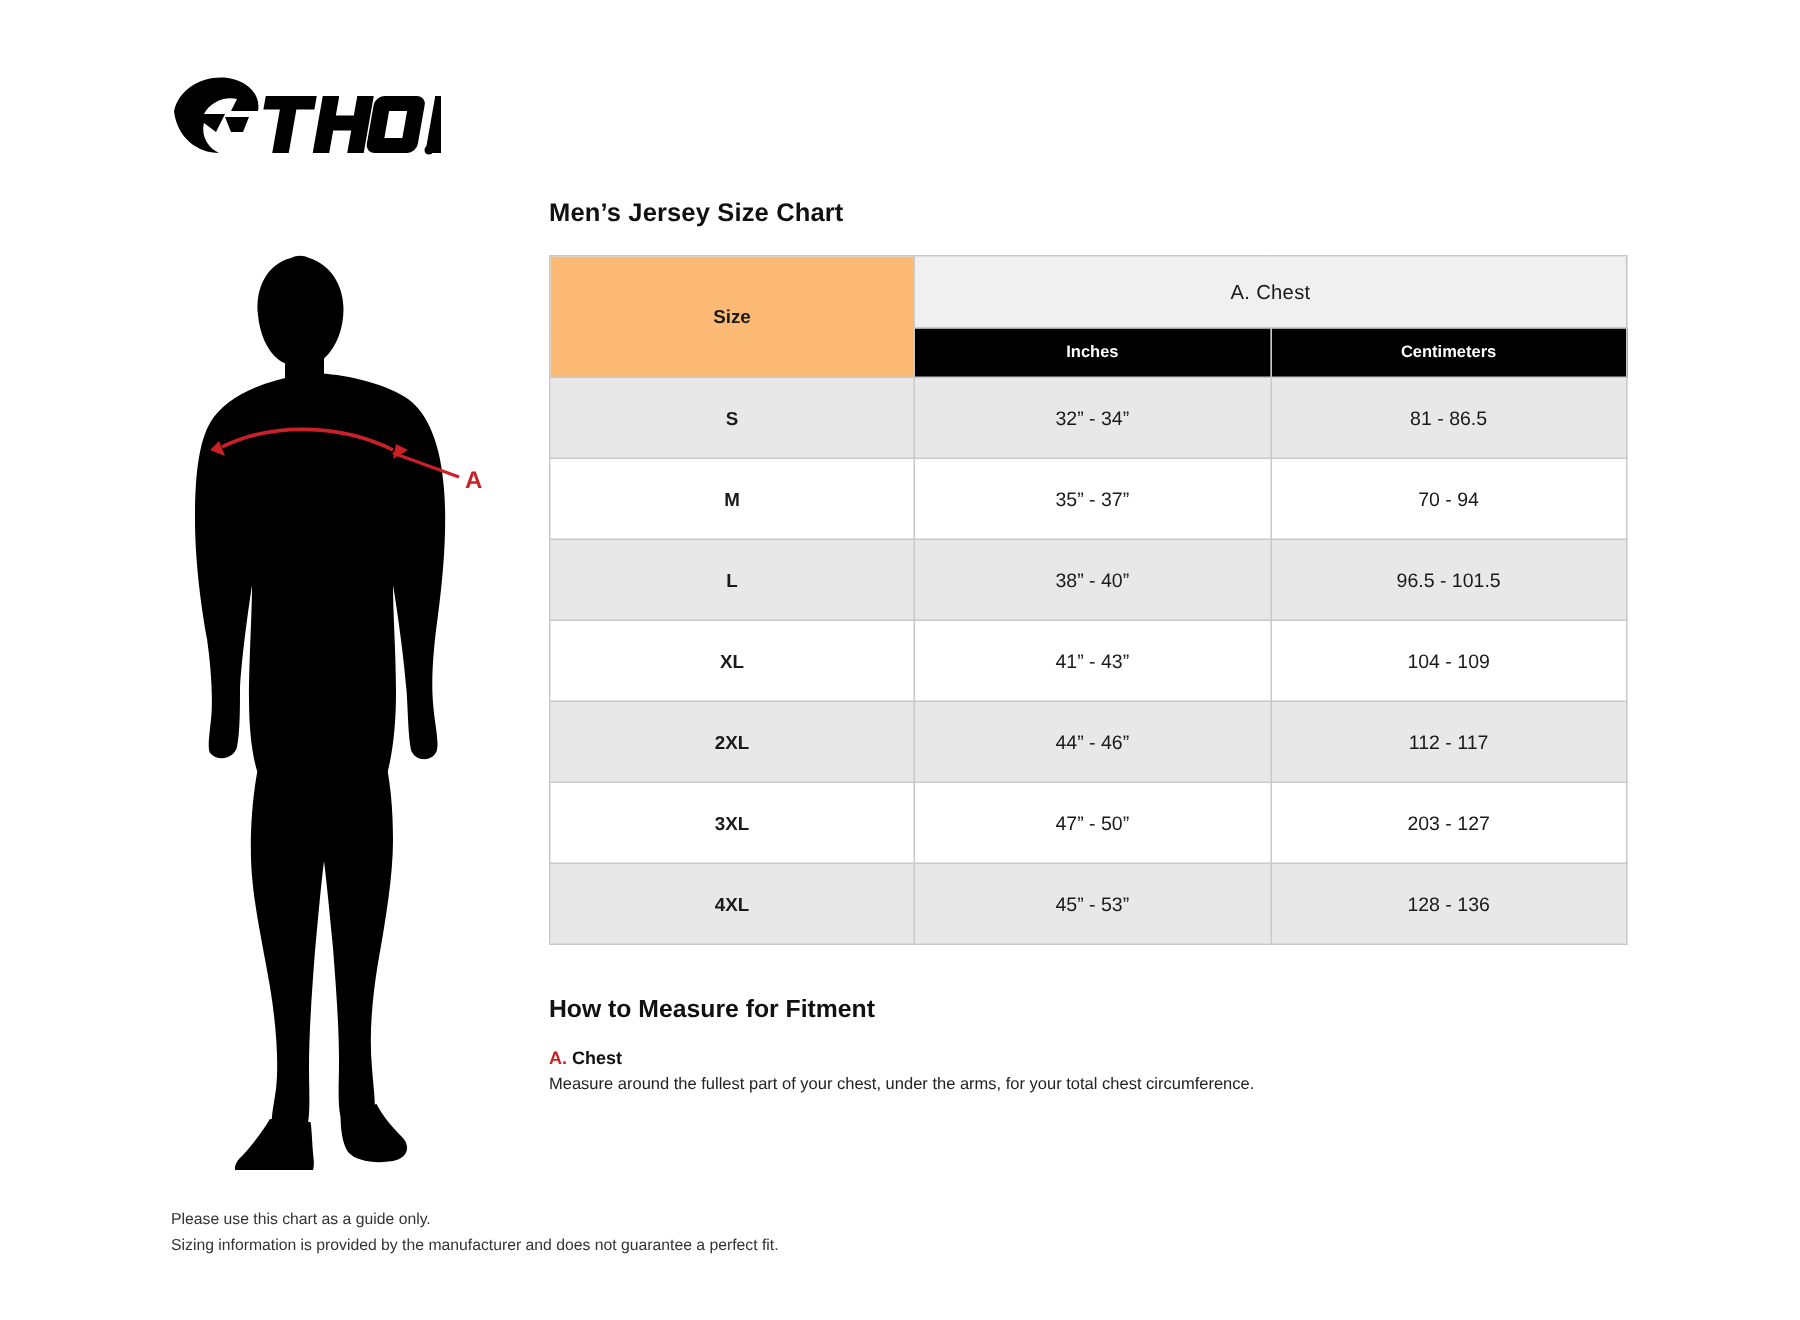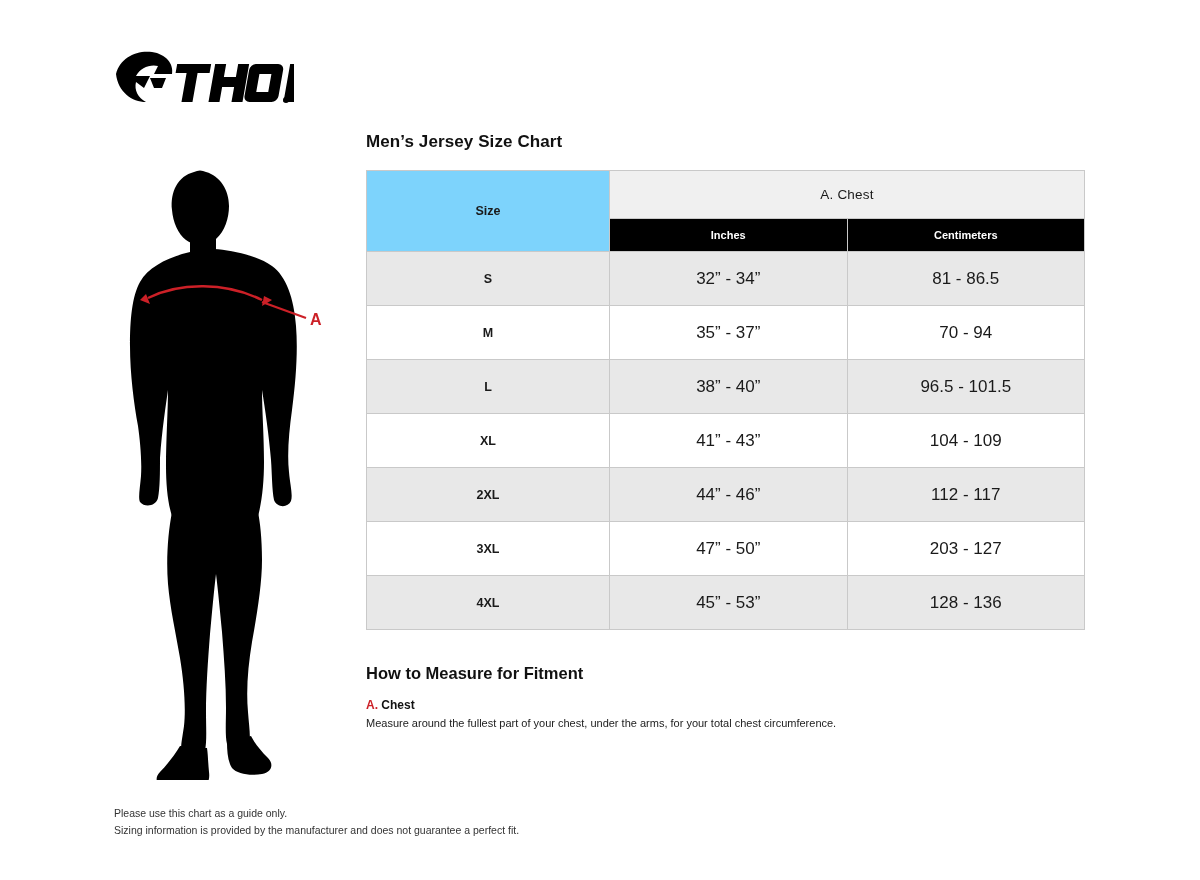--- a/index.html
+++ b/index.html
@@ -61,41 +61,41 @@
   table.size-table td, table.size-table th {
     border: 1px solid #c9c9c9;
     text-align: center;
     vertical-align: middle;
   }
   .hdr-size {
     width: 240px;
     height: 78px;
     font-size: 12.5px;
     font-weight: bold;
-    background: #7dd3fc;
+    background: #fdba74;
   }
   .hdr-chest {
     height: 40px;
     font-size: 13.5px;
     font-weight: normal;
     background: #f0f0f0;
     letter-spacing: .2px;
   }
   .sub-unit {
     background: #000000;
     color: #ffffff;
     font-size: 11px;
     font-weight: bold;
     height: 20px;
     padding: 4px 0;
     border: 1px solid #000;
   }
   tbody td {
     height: 51px;
-    font-size: 17px;
+    font-size: 13px;
   }
   tbody td.size-cell { font-weight: bold; font-size: 12.5px; }
   tbody tr.shaded td { background: #e8e8e8; }
   tbody tr.plain td { background: #ffffff; }
 
   
   h2.measure-title {
     font-size: 16.5px;
     font-weight: bold;
     margin: 34px 0 14px 0;

